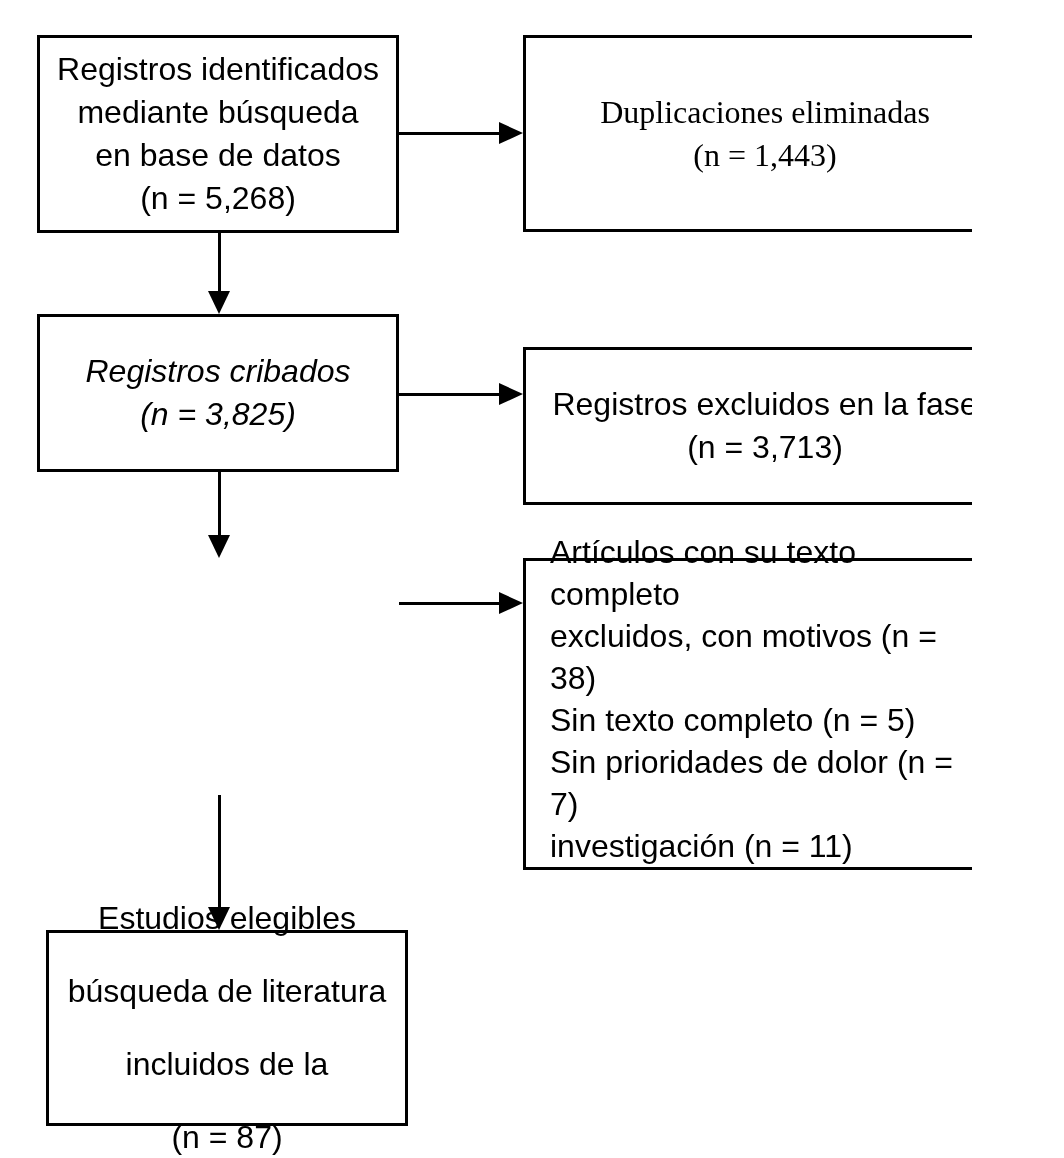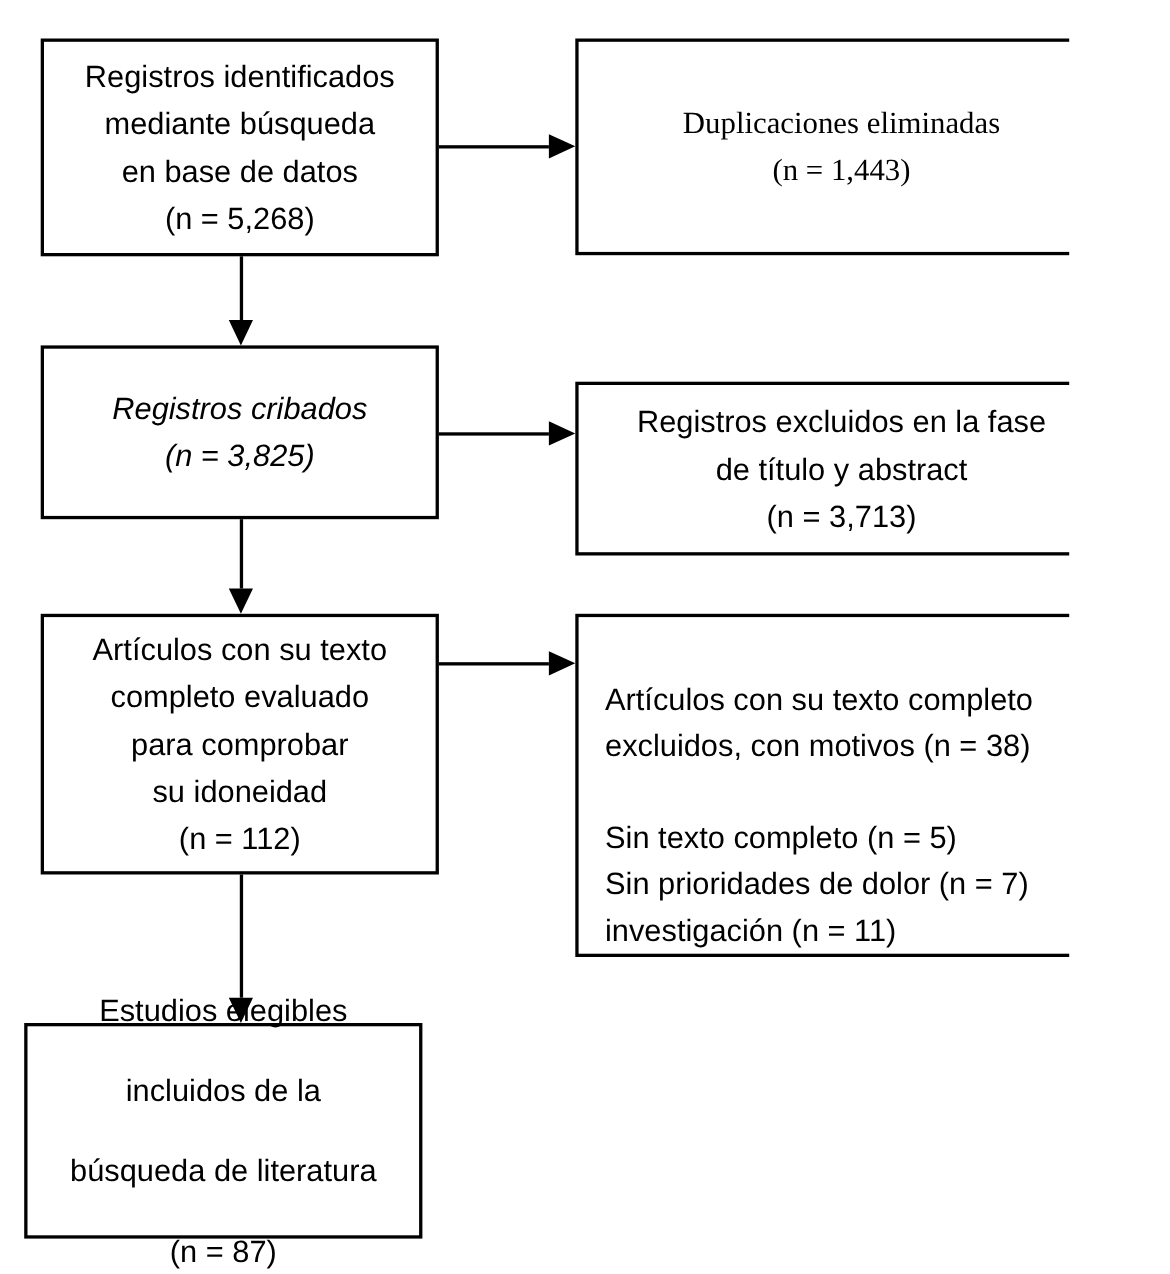--- a/index.html
+++ b/index.html
@@ -5,21 +5,21 @@
   * { margin: 0; padding: 0; box-sizing: border-box; }
   html, body { background: #ffffff; }
   body { font-family: "Liberation Sans", sans-serif; }
 
   .canvas {
     position: relative;
     width: 972px;
     height: 1158px;
     background: var(--bg, #ffffff);
     color: var(--ink, #000000);
-    font-size: 28px;
+    font-size: 32px;
     line-height: 43px;
     overflow: hidden;
   }
 
   .box {
     position: absolute;
     border: 3px solid var(--ink, #000000);
     background: var(--bg, #ffffff);
     display: flex;
     flex-direction: column;
@@ -38,21 +38,21 @@
   }
   .para-gap { height: 42px; }
 
   
   #box-identified        { left: 37px;  top: 35px;  width: 362px; height: 198px; }
   #box-duplicates        { left: 523px; top: 35px;  width: 484px; height: 197px; font-family: Liberation Serif, serif; }
   #box-screened          { left: 37px;  top: 314px; width: 362px; height: 158px; font-style: italic; }
   #box-excluded-screen   { left: 523px; top: 315px; width: 484px; height: 158px; margin-top: 32px; }
   #box-fulltext          { left: 37px;  top: 558px; width: 362px; height: 237px; }
   #box-fulltext-excluded { left: 523px; top: 558px; width: 484px; height: 312px; }
-  #box-included          { left: 22px;  top: 930px; width: 362px; height: 196px; gap: 30px; }
+  #box-included          { left: 46px;  top: 930px; width: 362px; height: 196px; gap: 30px; }
 
   
   .arrow-v { position: absolute; display: flex; flex-direction: column; align-items: center; }
   .arrow-v .shaft { width: 3px; flex: 1 1 auto; background: var(--ink, #000000); }
   .arrow-v .head  { width: 0; height: 0; flex: 0 0 auto;
                     border-left: 11px solid transparent;
                     border-right: 11px solid transparent;
                     border-top: 23px solid var(--ink, #000000); }
 
   .arrow-h { position: absolute; display: flex; flex-direction: row; align-items: center; }
@@ -86,45 +86,37 @@
     <span class="line">(n = 1,443)</span>
   </div>
 
   <div class="box" id="box-screened">
     <span class="line">Registros cribados</span>
     <span class="line">(n = 3,825)</span>
   </div>
 
   <div class="box" id="box-excluded-screen">
     <span class="line">Registros excluidos en la fase</span>
-    <span class="line">de título y abstract</span>
     <span class="line">(n = 3,713)</span>
   </div>
 
-  <div class="box" id="box-fulltext">
-    <span class="line">Artículos con su texto</span>
-    <span class="line">completo evaluado</span>
-    <span class="line">para comprobar</span>
-    <span class="line">su idoneidad</span>
-    <span class="line">(n = 112)</span>
-  </div>
 
   <div class="box left-align" id="box-fulltext-excluded">
     <span class="line">Artículos con su texto completo</span>
     <span class="line">excluidos, con motivos (n = 38)</span>
     <span class="para-gap"></span>
     <span class="line">Sin texto completo (n = 5)</span>
     <span class="line">Sin prioridades de dolor (n = 7)</span>
     <span class="line">investigación (n = 11)</span>
   </div>
 
   <div class="box" id="box-included">
     <span class="line">Estudios elegibles</span>
+    <span class="line">búsqueda de literatura</span>
     <span class="line">incluidos de la</span>
-    <span class="line">búsqueda de literatura</span>
     <span class="line">(n = 87)</span>
   </div>
 
   <div class="arrow-v" id="arrow-v1">
     <div class="shaft"></div>
     <div class="head"></div>
   </div>
   <div class="arrow-v" id="arrow-v2">
     <div class="shaft"></div>
     <div class="head"></div>

